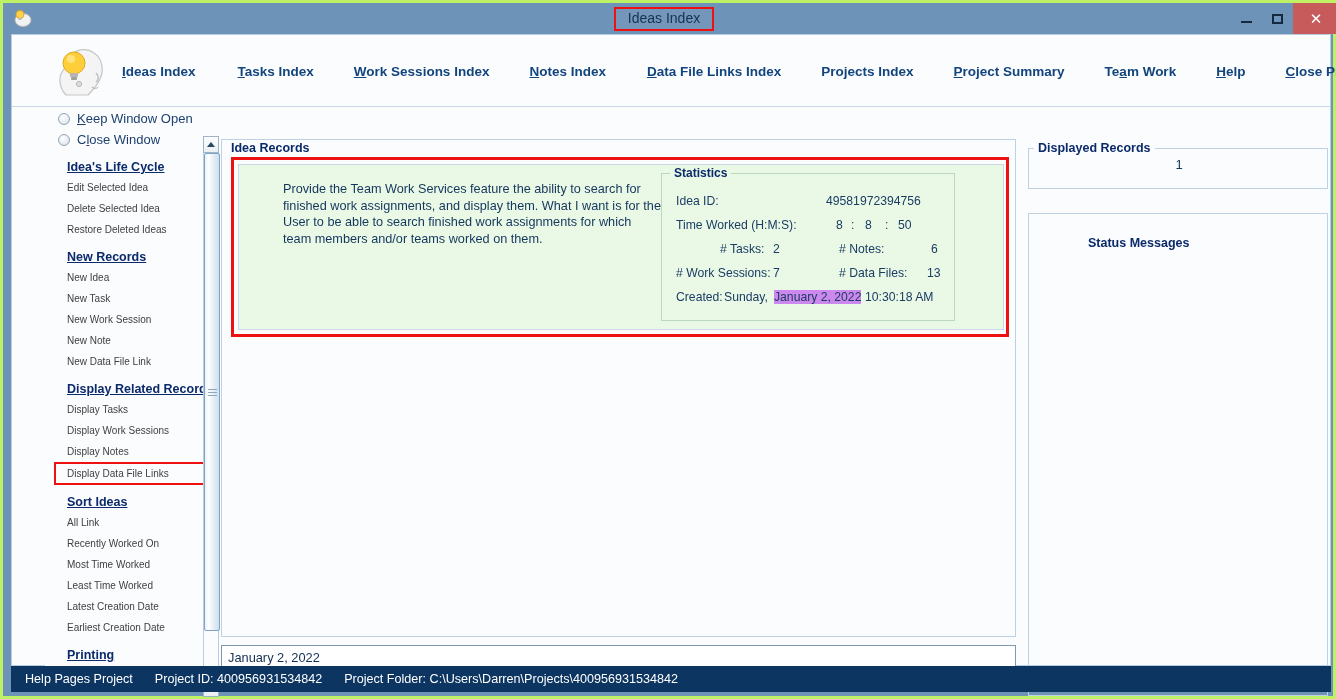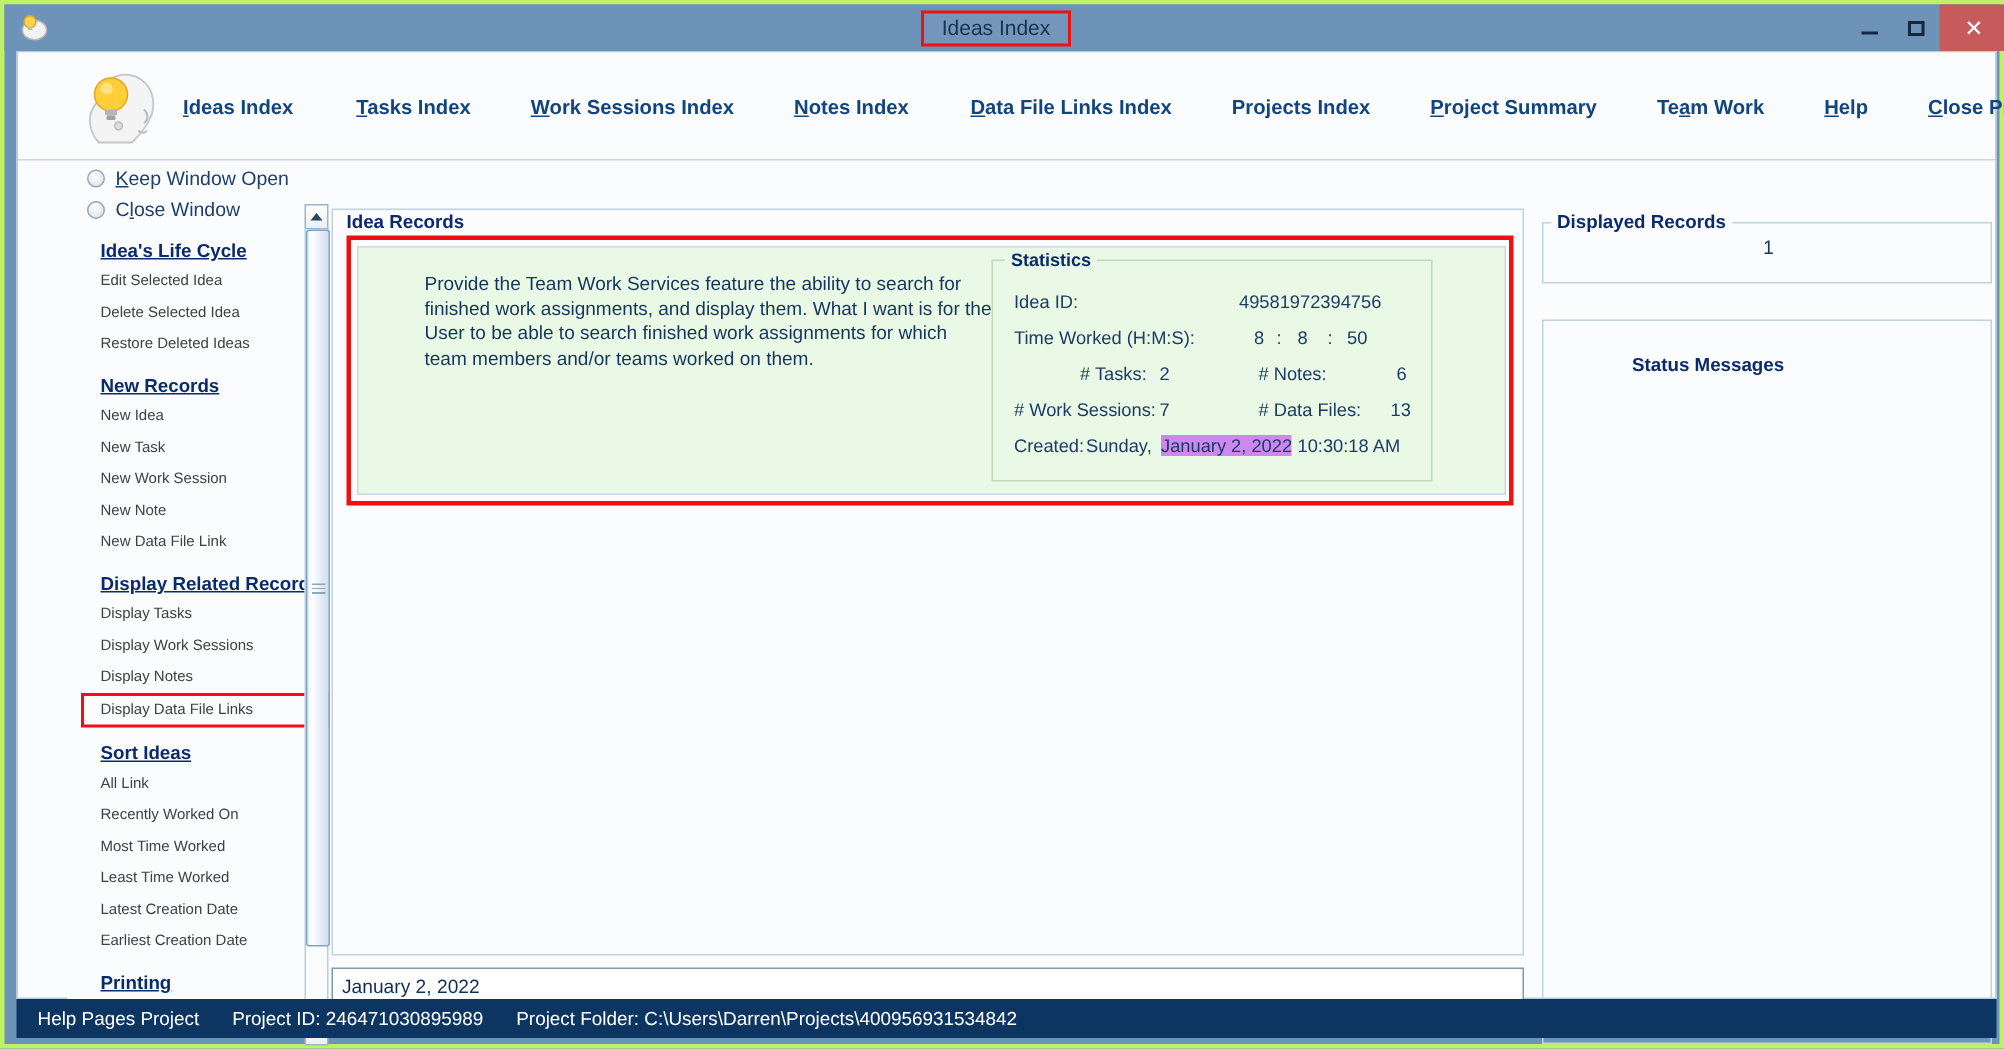--- a/index.html
+++ b/index.html
@@ -398,17 +398,17 @@
     </div>
     <div class="legend" id="disp-records-legend">Displayed Records</div>
 
     <div id="status-msgs"></div>
     <div class="legend" id="status-msgs-legend">Status Messages</div>
 
   </div>
 
   <div id="statusbar">
     <span id="sb-proj">Help Pages Project</span>
-    <span id="sb-id">Project ID:  246471030895989</span>
+    <span id="sb-id">Project ID:  400956931534842</span>
     <span id="sb-folder">Project Folder: C:\Users\Darren\Projects\400956931534842</span>
   </div>
 
 </div>
 
 </body></html>

